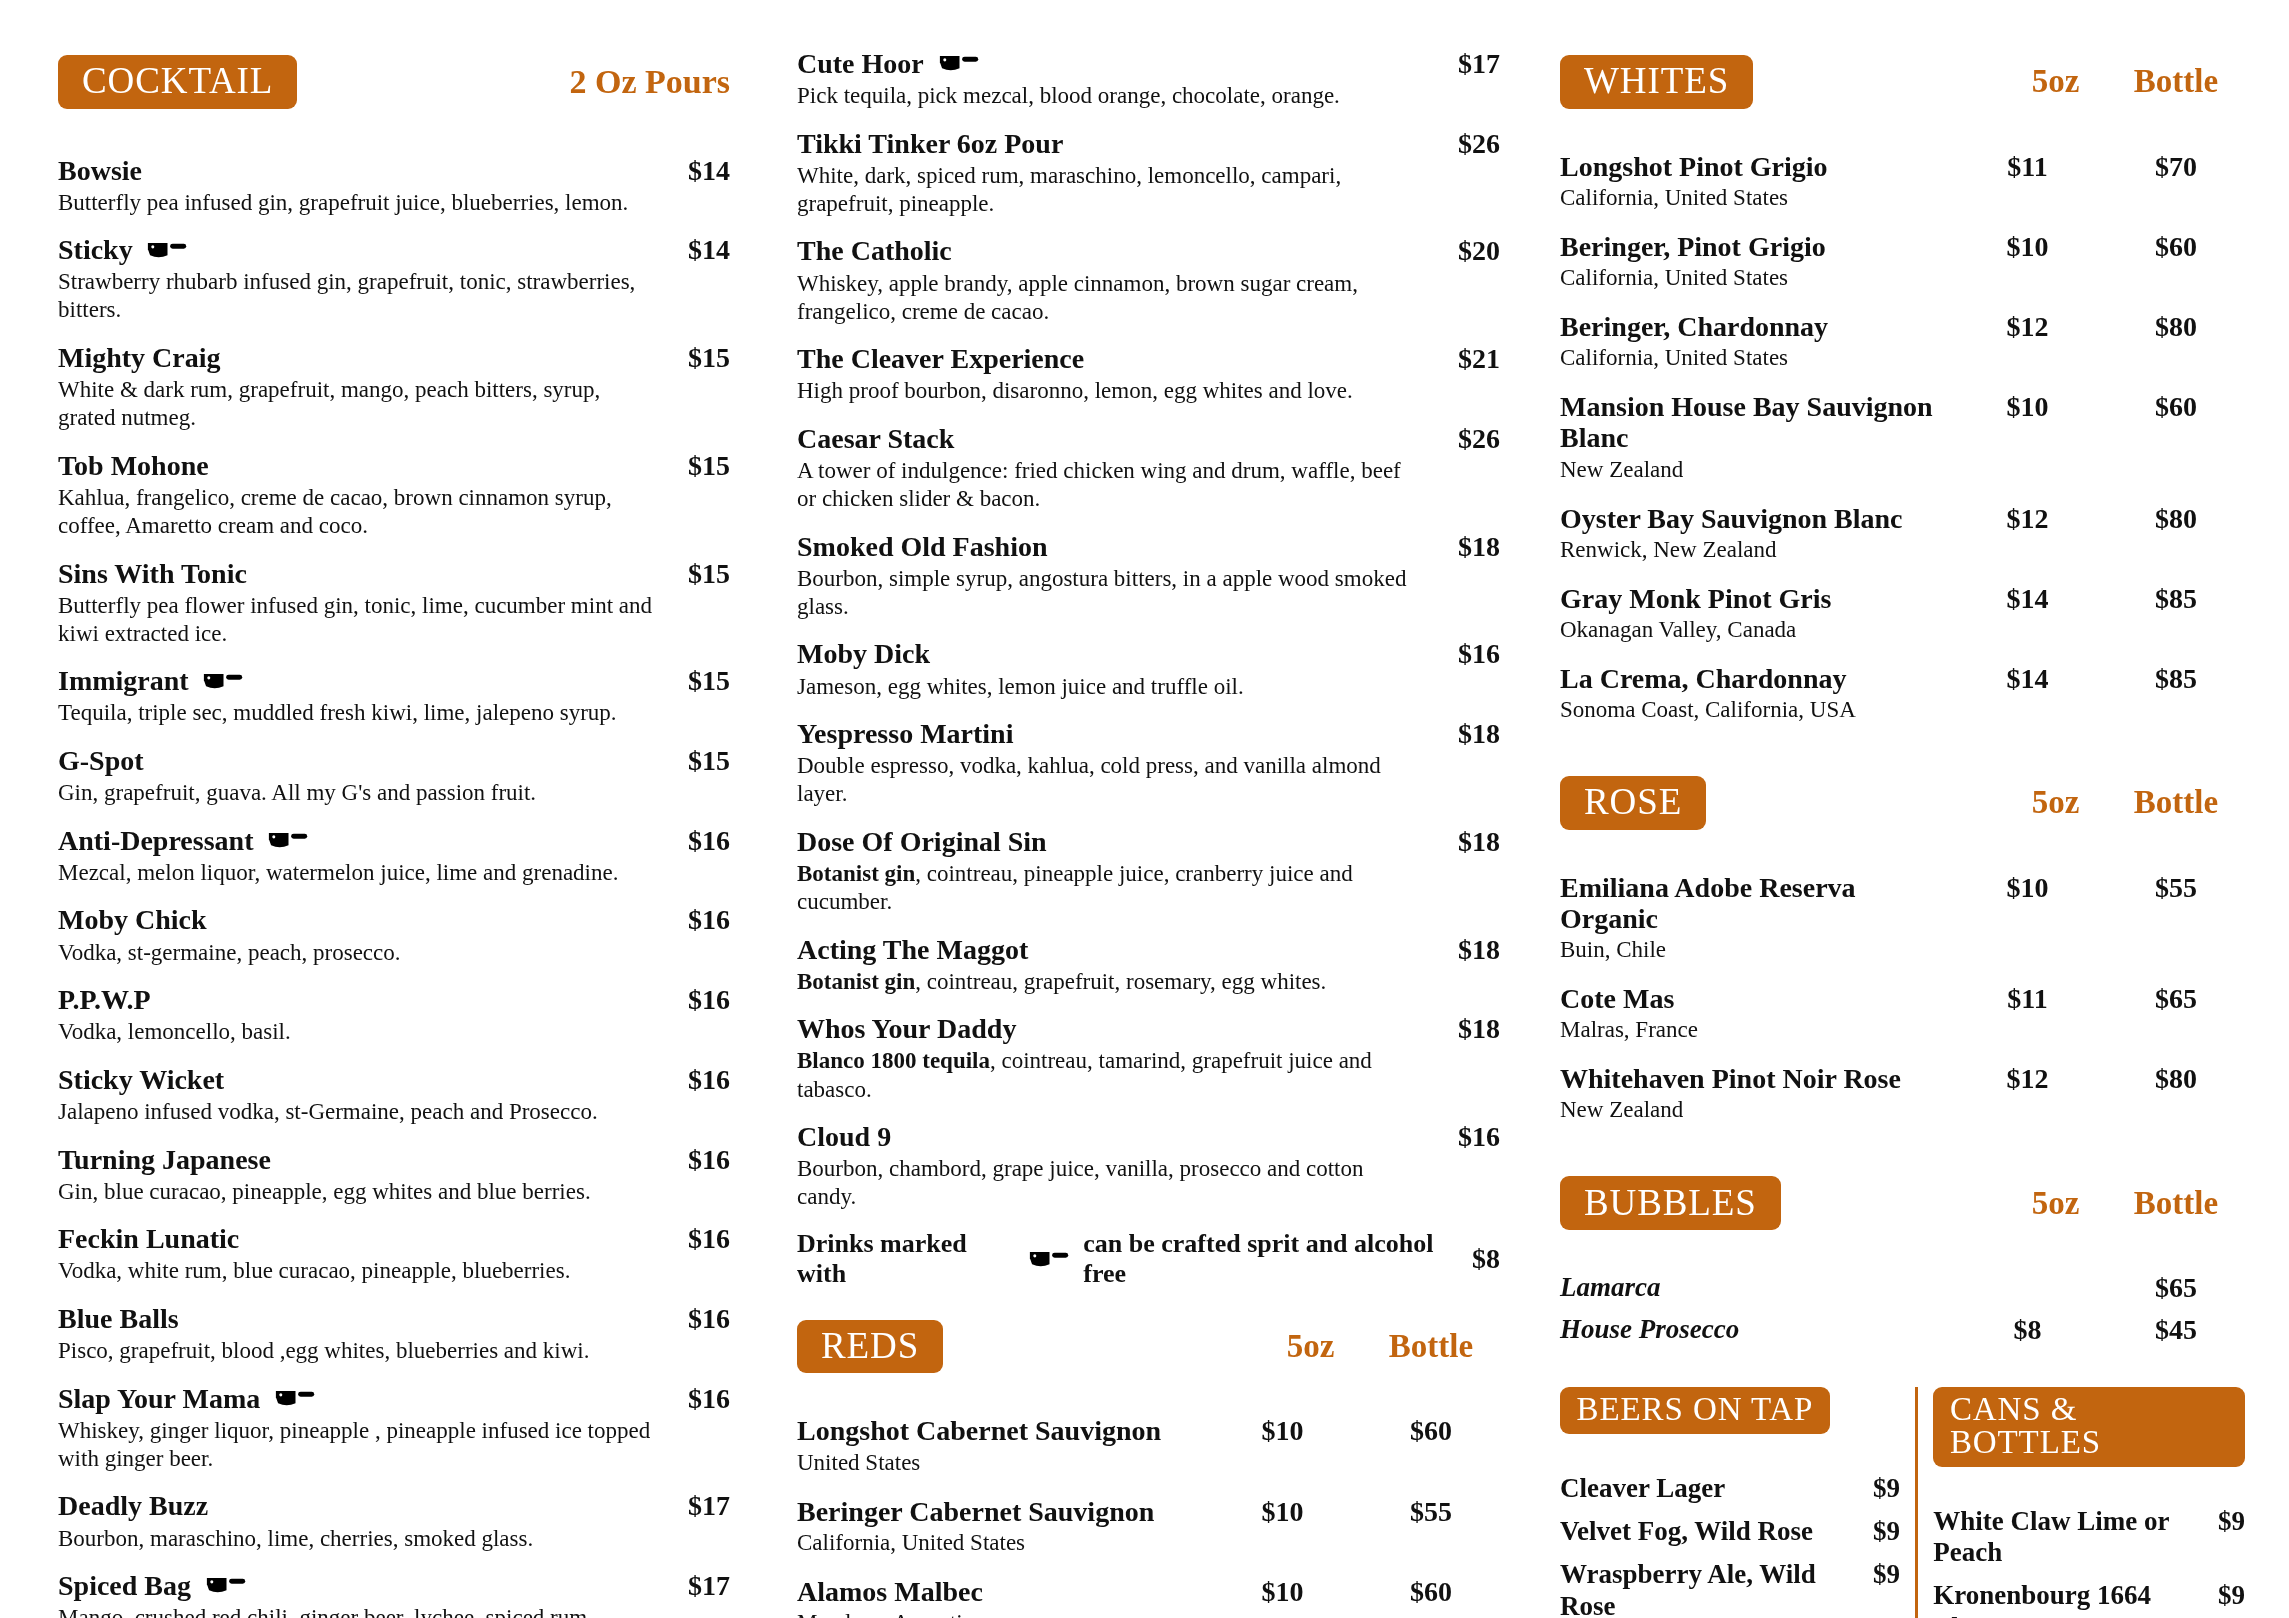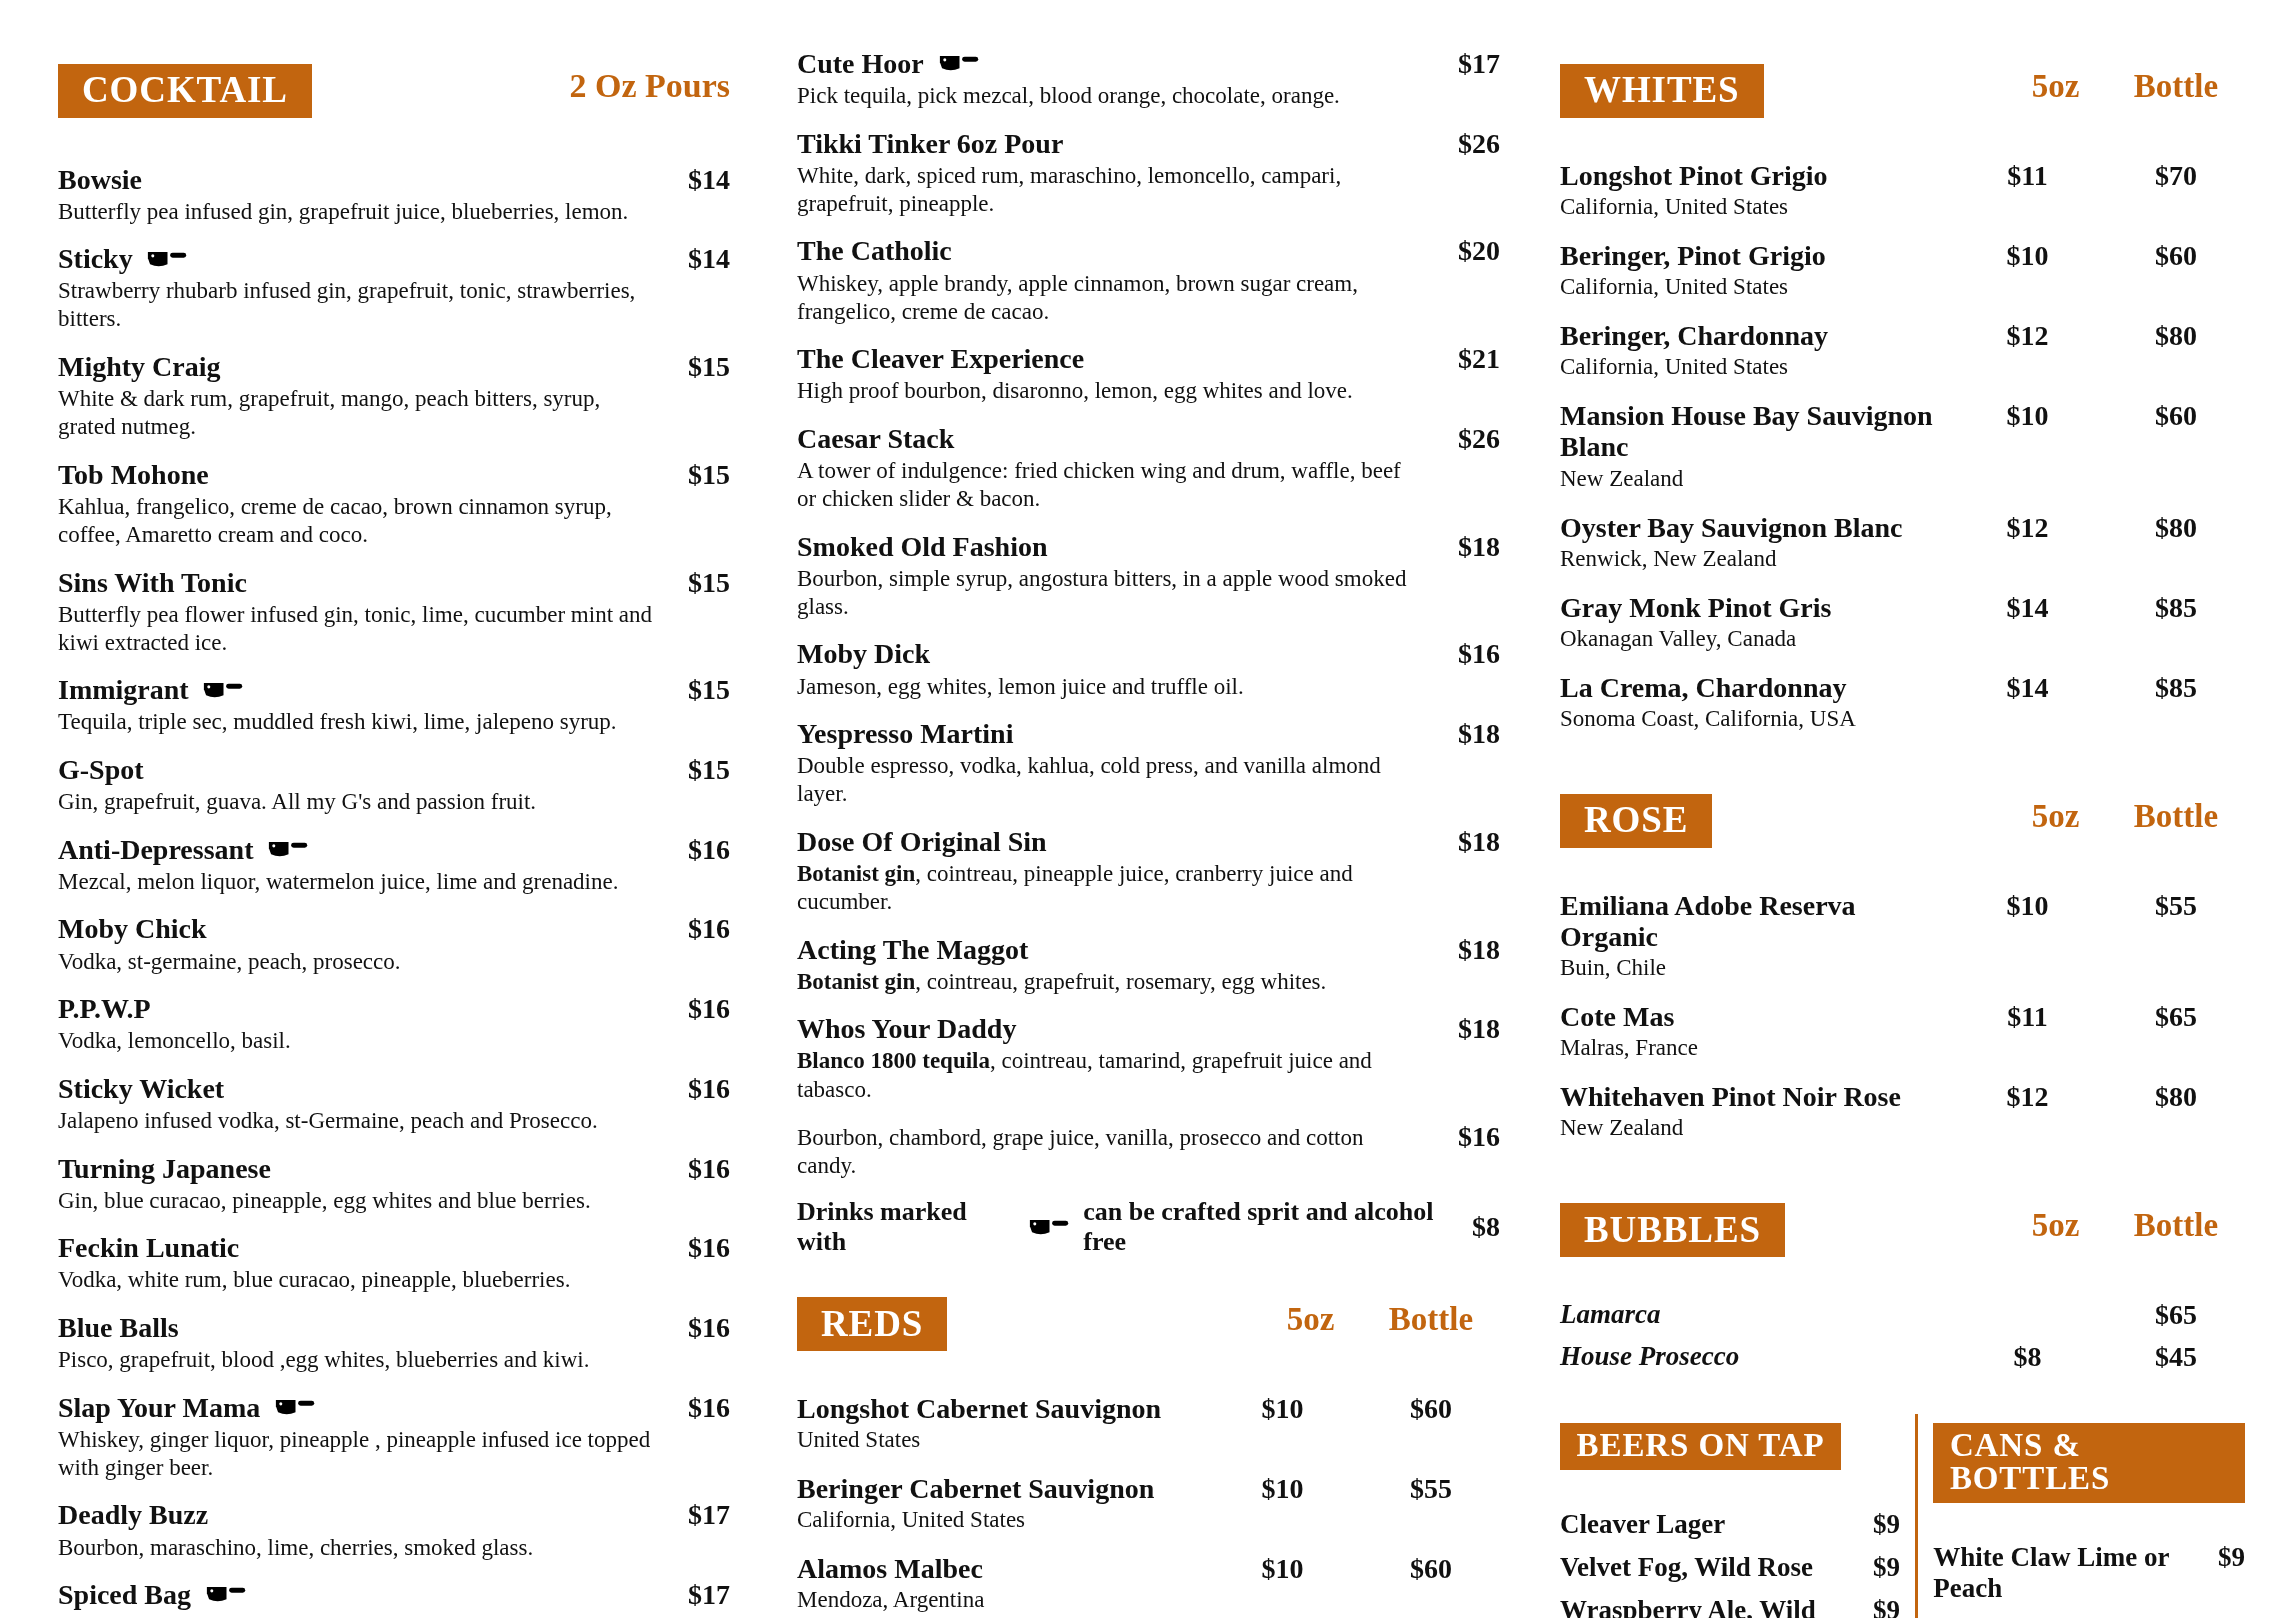--- a/index.html
+++ b/index.html
@@ -8,22 +8,22 @@
     width:2290px; height:1619px; position:relative; overflow:hidden;
     font-family:"Liberation Serif","DejaVu Serif",serif; color:#111;
   }
   .col { position:absolute; top:0; }
   .col-left  { left:58px;   width:672px; padding-top:55px; }
   .col-mid   { left:797px;  width:703px; padding-top:48px; }
   .col-right { left:1560px; width:685px; padding-top:55px; }
 
   .badge {
     display:inline-block; background:var(--accent); color:#fff;
-    font-weight:bold; font-size:37px; line-height:1.0;
-    padding:7.4px 24px 9.2px 24px; border-radius:0; letter-spacing:0.9px;margin-top:9px;
+    font-weight:normal; font-size:37px; line-height:1.0;
+    padding:7.4px 24px 9.2px 24px; border-radius:9px; letter-spacing:0.9px;
   }
   .badge.small { font-size:33px; padding:6.5px 16.6px 8.3px 16.6px; }
 
   .header-row { display:flex; align-items:center; justify-content:space-between; margin-bottom:46px; }
   .pours-label { color:var(--accent); font-weight:bold; font-size:34px; }
 
   .item { display:flex; align-items:flex-start; margin-bottom:17.5px; }
   .item-text { width:595px; }
   .item-name-row { display:flex; align-items:center; }
   .item-name { font-weight:bold; font-size:28px; line-height:1.12; }
@@ -409,20 +409,24 @@
             <span class="item-name">Whos Your Daddy</span>
 
           </div>
           <div class="item-desc"><span class="bold-part">Blanco 1800 tequila</span><span>, cointreau, tamarind, grapefruit juice and tabasco.</span></div>
         </div>
         <div class="item-price">$18</div>
       </div>
 
       <div class="item">
         <div class="item-text" style="width:628px">
+          <div class="item-name-row">
+            <span class="item-name">Cloud 9</span>
+
+          </div>
           <div class="item-desc"><span class="bold-part"></span><span>Bourbon, chambord, grape juice, vanilla, prosecco and cotton candy.</span></div>
         </div>
         <div class="item-price">$16</div>
       </div>
 
   </div>
 
   <div class="note-row">
     <span class="note-text">Drinks marked with</span>
     <span class="cleaver">

